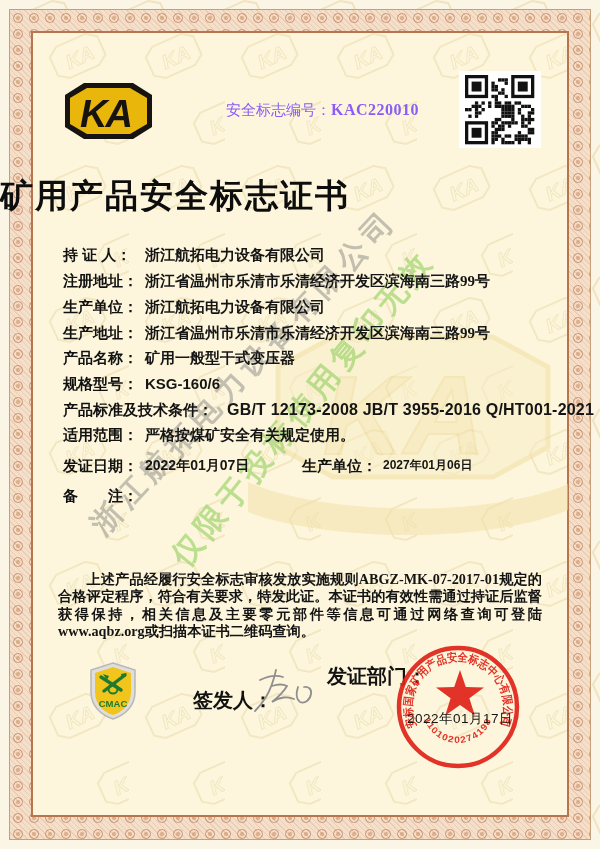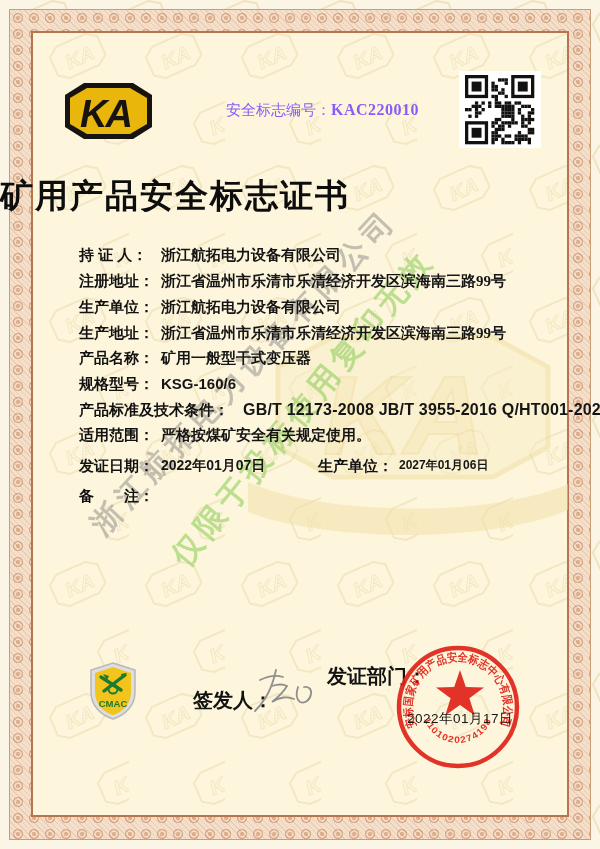--- a/index.html
+++ b/index.html
@@ -27,21 +27,21 @@
       transform:translate(303px,408px) translate(-50%,-50%) rotate(-51deg);}
   .bigwm{position:absolute;left:248px;top:332px;z-index:3;opacity:.5;pointer-events:none;}
   
   .content{position:absolute;inset:0;z-index:4;}
   .serial{position:absolute;left:226px;top:101px;font-family:"Liberation Serif",serif;
           font-size:15px;color:#8b5cf6;}
   .serial b{font-size:16px;letter-spacing:.5px;font-weight:600;}
   .qrbox{position:absolute;left:459px;top:71px;width:82px;height:77px;background:#fff;}
   .title{position:absolute;left:0;right:0;top:174px;color:#0d0d0d;
          font-size:33px;font-weight:800;letter-spacing:2px;font-family:"Liberation Serif",serif;}
-  .row{position:absolute;left:16px;right:0;height:20px;padding-left:24px;}
+  .row{position:absolute;left:0;right:0;height:20px;padding-left:24px;}
   .flabel{position:absolute;left:63px;font-size:15px;font-weight:700;color:#111;white-space:nowrap;}
   .fvalue{position:absolute;left:145px;font-size:15px;font-weight:700;color:#151515;
           white-space:nowrap;font-family:"Liberation Serif",serif;}
   .fvalue.alnum{font-family:"Liberation Sans",sans-serif;}
   .row-std .fvalue{left:227px;font-size:16px;letter-spacing:.2px;text-align:right;}
   .statement{position:absolute;left:58px;width:484px;top:571px;font-size:14.2px;line-height:17.3px;
           font-weight:700;color:#141414;text-align:justify;text-indent:2em;
           font-family:"Liberation Serif",serif;}
   .siglabel{position:absolute;font-size:20px;font-weight:700;color:#111;white-space:nowrap;}
   .stamp{position:absolute;left:393px;top:642px;z-index:5;opacity:.93;}
@@ -283,20 +283,21 @@
       <span class="flabel" style="left:63px">发证日期：</span>
       <span class="fvalue alnum" style="left:145px;font-size:14px">2022年01月07日</span>
       <span class="flabel" style="left:302px">生产单位：</span>
       <span class="fvalue alnum" style="left:383px;font-size:12px">2027年01月06日</span>
     </div>
 
     <div class="row" style="top:487px">
       <span class="flabel">备　　注：</span>
     </div>
 
+    <div class="statement">上述产品经履行安全标志审核发放实施规则ABGZ-MK-07-2017-01规定的合格评定程序，符合有关要求，特发此证。本证书的有效性需通过持证后监督获得保持，相关信息及主要零元部件等信息可通过网络查询可登陆www.aqbz.org或扫描本证书二维码查询。</div>
 
     <svg class="abs" style="left:87px;top:662px;" width="52" height="58" viewBox="0 0 52 58">
       <path d="M26,1 L48,8 L48,30 C48,44 38,53 26,57 C14,53 4,44 4,30 L4,8 Z" fill="#dedede" stroke="#b8b8b8" stroke-width="1.5"></path>
       <path d="M26,5 L44,11 L44,30 C44,42 36,50 26,53 C16,50 8,42 8,30 L8,11 Z" fill="#f2c51d"></path>
       <g stroke="#1e7a2e" stroke-width="3.4" stroke-linecap="round">
         <line x1="14" y1="15" x2="34" y2="28"></line>
         <line x1="38" y1="13" x2="17" y2="29"></line>
       </g>
       <path d="M16,12 l6,2 -2,4 Z" fill="#1e7a2e"></path>
       <path d="M40,11 l-6,1 1,4 Z" fill="#1e7a2e"></path>

